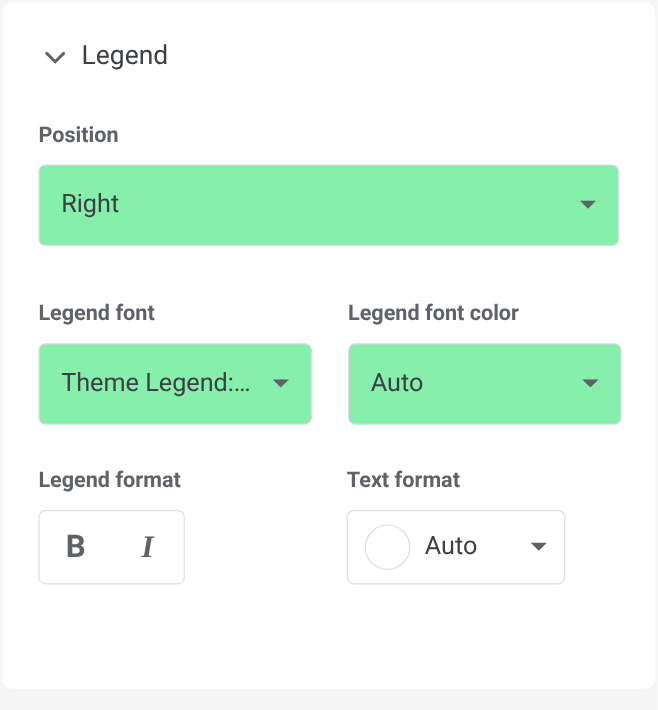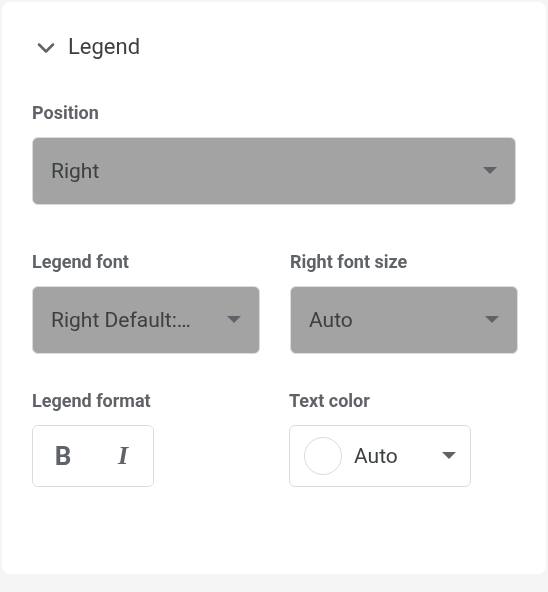--- a/index.html
+++ b/index.html
@@ -42,21 +42,21 @@
     }
     .field-label {
       font-size: 18px;
       color: #5f6368;
       margin-bottom: 14px;
       font-weight: 700;
     }
     .dropdown {
       border: 1px solid #dadce0;
       border-radius: 6px;
-      background: #a3a3a3;
+      background: #86efac;
       display: flex;
       align-items: center;
       justify-content: space-between;
       padding: 0 18px;
       cursor: pointer;
     }
     .dropdown-full {
       height: 68px;
       width: 100%;
     }
@@ -164,47 +164,47 @@
       <svg class="dropdown-caret" width="14" height="8" viewBox="0 0 14 8">
         <path d="M0 0 L7 7 L14 0 Z" fill="#5f6368"></path>
       </svg>
     </div>
   </div>
 
   <div class="row">
     <div class="col">
       <div class="field-label">Legend font</div>
       <div class="dropdown dropdown-half">
-        <span class="dropdown-value">Right Default:…</span>
+        <span class="dropdown-value">Theme Legend:…</span>
         <svg class="dropdown-caret" width="14" height="8" viewBox="0 0 14 8">
           <path d="M0 0 L7 7 L14 0 Z" fill="#5f6368"></path>
         </svg>
       </div>
     </div>
     <div class="col">
-      <div class="field-label">Right font size</div>
+      <div class="field-label">Legend font color</div>
       <div class="dropdown dropdown-half">
         <span class="dropdown-value">Auto</span>
         <svg class="dropdown-caret" width="14" height="8" viewBox="0 0 14 8">
           <path d="M0 0 L7 7 L14 0 Z" fill="#5f6368"></path>
         </svg>
       </div>
     </div>
   </div>
 
   <div class="row">
     <div class="col">
       <div class="field-label">Legend format</div>
       <div class="format-group">
         <div class="format-btn bold">B</div>
         <div class="format-btn italic">I</div>
       </div>
     </div>
     <div class="col">
-      <div class="field-label">Text color</div>
+      <div class="field-label">Text format</div>
       <div class="color-dropdown">
         <div class="color-swatch"></div>
         <span class="color-value">Auto</span>
         <svg class="dropdown-caret" width="14" height="8" viewBox="0 0 14 8">
           <path d="M0 0 L7 7 L14 0 Z" fill="#5f6368"></path>
         </svg>
       </div>
     </div>
   </div>
 

